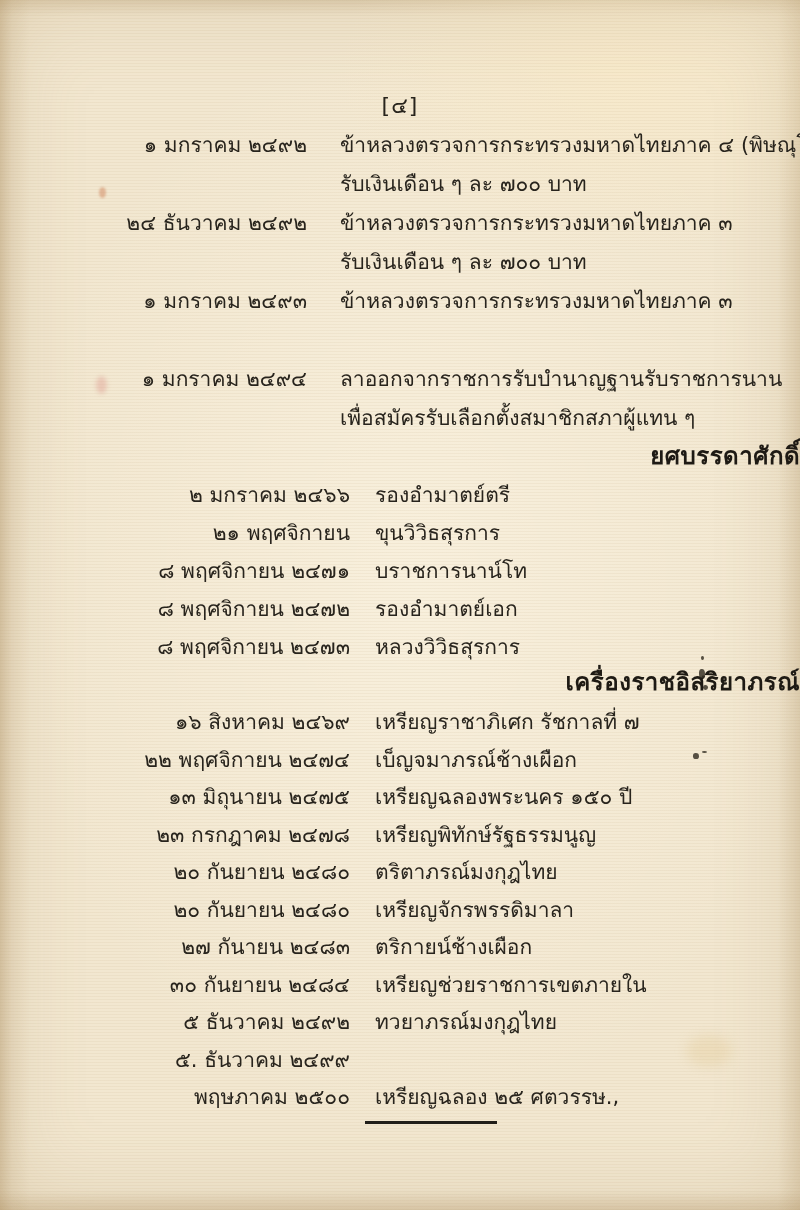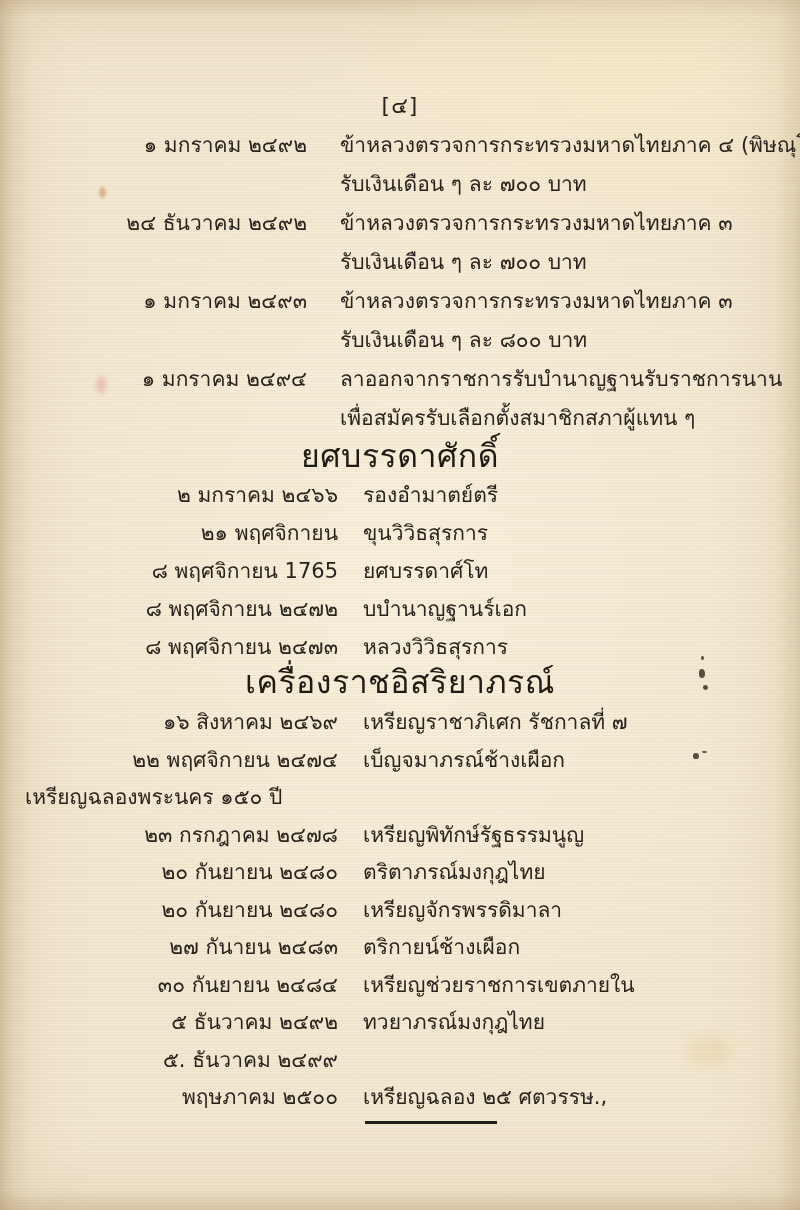--- a/index.html
+++ b/index.html
@@ -26,27 +26,27 @@
     text-align:center; font-size:22px; letter-spacing:1px;
   }
 
   .content { position:absolute; top:131px; left:0; width:100%; }
 
   .line { display:flex; height:39px; font-size:21px; line-height:28px; white-space:pre;gap:7px; }
   .l-date  { flex:0 0 307px; width:307px; text-align:right; }
   .l-desc  { margin-left:26px; }
 
   .section-title {
-    text-align:center; font-weight:normal; font-size:32px; line-height:34px;
+    text-align:right; font-weight:bold; font-size:24px; line-height:34px;
     color:#1e1a14; letter-spacing:0.5px;
   }
   .section-title.ranks { margin-top:-4px; height:40px; }
   .section-title.decorations { margin-top:-6px; height:42px; }
 
-  .entry { display:flex; font-size:21px; line-height:28px; white-space:pre; }
+  .entry { display:flex; font-size:21px; line-height:28px; white-space:pre;padding-left:12px; }
   .entry .l-date { flex:0 0 338px; width:338px; text-align:right; }
   .entry .l-desc { margin-left:25px;text-align:center; }
   .ranks-list .entry { height:38px; }
   .ranks-list { margin-top:2px; }
   .decorations-list .entry { height:37.5px; }
   .decorations-list { margin-top:1px; }
 
   .end-rule {
     margin:0 0 0 365px; width:132px; height:0;
     border-top:3px solid #211e19;
@@ -80,21 +80,20 @@
       <div class="line">
         <span class="l-date"></span>
         <span class="l-desc">รับเงินเดือน ๆ ละ ๗๐๐ บาท</span>
       </div>
       <div class="line">
         <span class="l-date">๑ มกราคม ๒๔๙๓</span>
         <span class="l-desc">ข้าหลวงตรวจการกระทรวงมหาดไทยภาค ๓</span>
       </div>
       <div class="line">
         <span class="l-date"></span>
-        <span class="l-desc">รับเงินเดือน ๆ ละ ๘๐๐ บาท</span>
       </div>
       <div class="line">
         <span class="l-date">๑ มกราคม ๒๔๙๔</span>
         <span class="l-desc">ลาออกจากราชการรับบำนาญฐานรับราชการนาน</span>
       </div>
       <div class="line">
         <span class="l-date"></span>
         <span class="l-desc">เพื่อสมัครรับเลือกตั้งสมาชิกสภาผู้แทน ๆ</span>
       </div>
     </div>
@@ -104,45 +103,46 @@
     <div class="ranks-list">
       <div class="entry">
         <span class="l-date">๒ มกราคม ๒๔๖๖</span>
         <span class="l-desc">รองอำมาตย์ตรี</span>
       </div>
       <div class="entry">
         <span class="l-date">๒๑ พฤศจิกายน</span>
         <span class="l-desc">ขุนวิวิธสุรการ</span>
       </div>
       <div class="entry">
-        <span class="l-date">๘ พฤศจิกายน 1765</span>
-        <span class="l-desc">ยศบรรดาศ์โท</span>
+        <span class="l-date">๘ พฤศจิกายน ๒๔๗๑</span>
+        <span class="l-desc">บราชการนาน์โท</span>
       </div>
       <div class="entry">
         <span class="l-date">๘ พฤศจิกายน ๒๔๗๒</span>
-        <span class="l-desc">บบำนาญฐานร์เอก</span>
+        <span class="l-desc">รองอำมาตย์เอก</span>
       </div>
       <div class="entry">
         <span class="l-date">๘ พฤศจิกายน ๒๔๗๓</span>
         <span class="l-desc">หลวงวิวิธสุรการ</span>
       </div>
     </div>
 
     <div class="section-title decorations">เครื่องราชอิสริยาภรณ์</div>
 
     <div class="decorations-list">
       <div class="entry">
         <span class="l-date">๑๖ สิงหาคม ๒๔๖๙</span>
         <span class="l-desc">เหรียญราชาภิเศก รัชกาลที่ ๗</span>
       </div>
       <div class="entry">
         <span class="l-date">๒๒ พฤศจิกายน ๒๔๗๔</span>
         <span class="l-desc">เบ็ญจมาภรณ์ช้างเผือก</span>
       </div>
       <div class="entry">
+        <span class="l-date">๑๓ มิถุนายน ๒๔๗๕</span>
         <span class="l-desc">เหรียญฉลองพระนคร ๑๕๐ ปี</span>
       </div>
       <div class="entry">
         <span class="l-date">๒๓ กรกฎาคม ๒๔๗๘</span>
         <span class="l-desc">เหรียญพิทักษ์รัฐธรรมนูญ</span>
       </div>
       <div class="entry">
         <span class="l-date">๒๐ กันยายน ๒๔๘๐</span>
         <span class="l-desc">ตริตาภรณ์มงกุฎไทย</span>
       </div>

